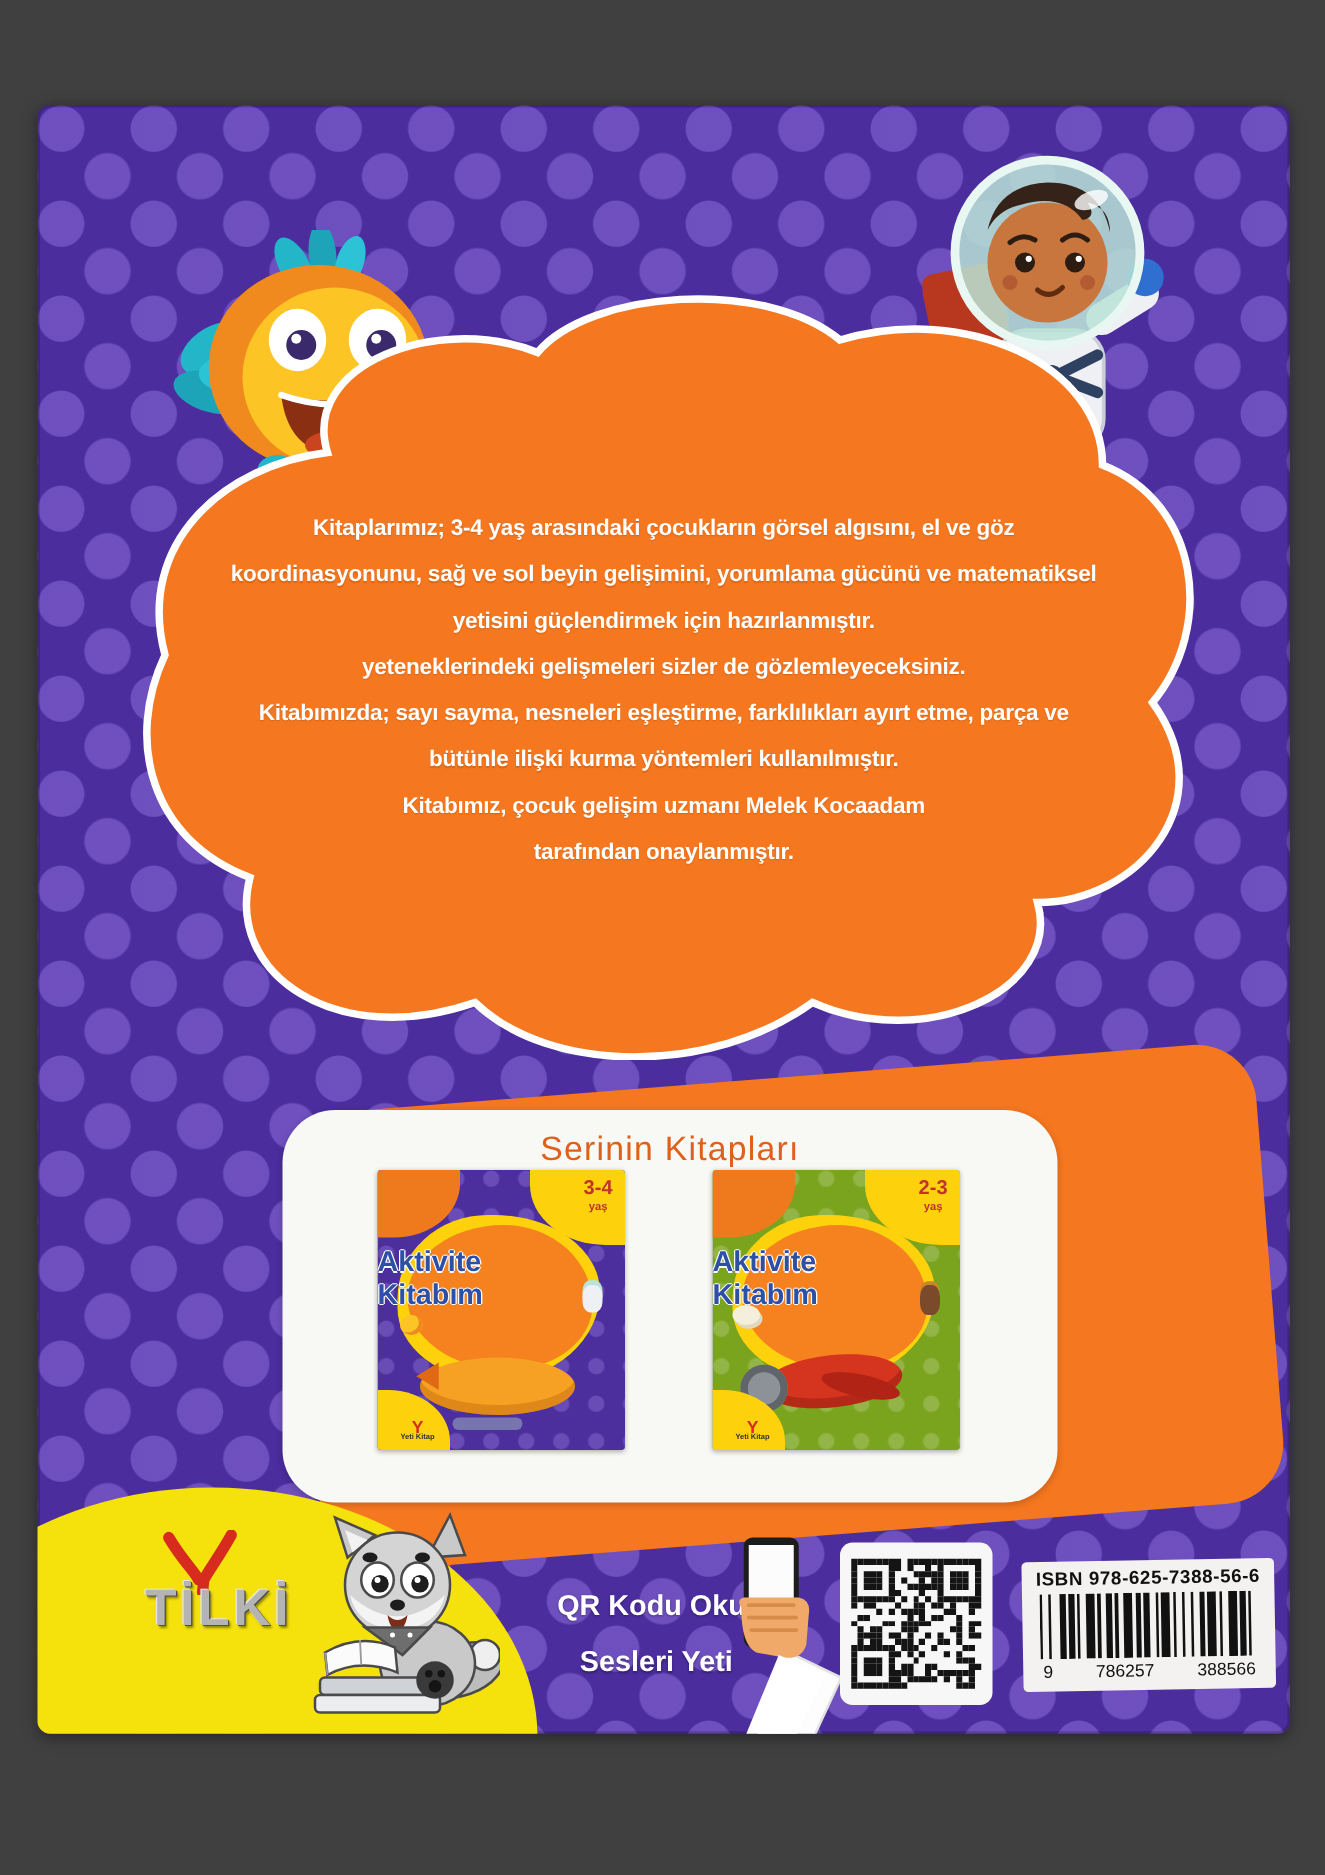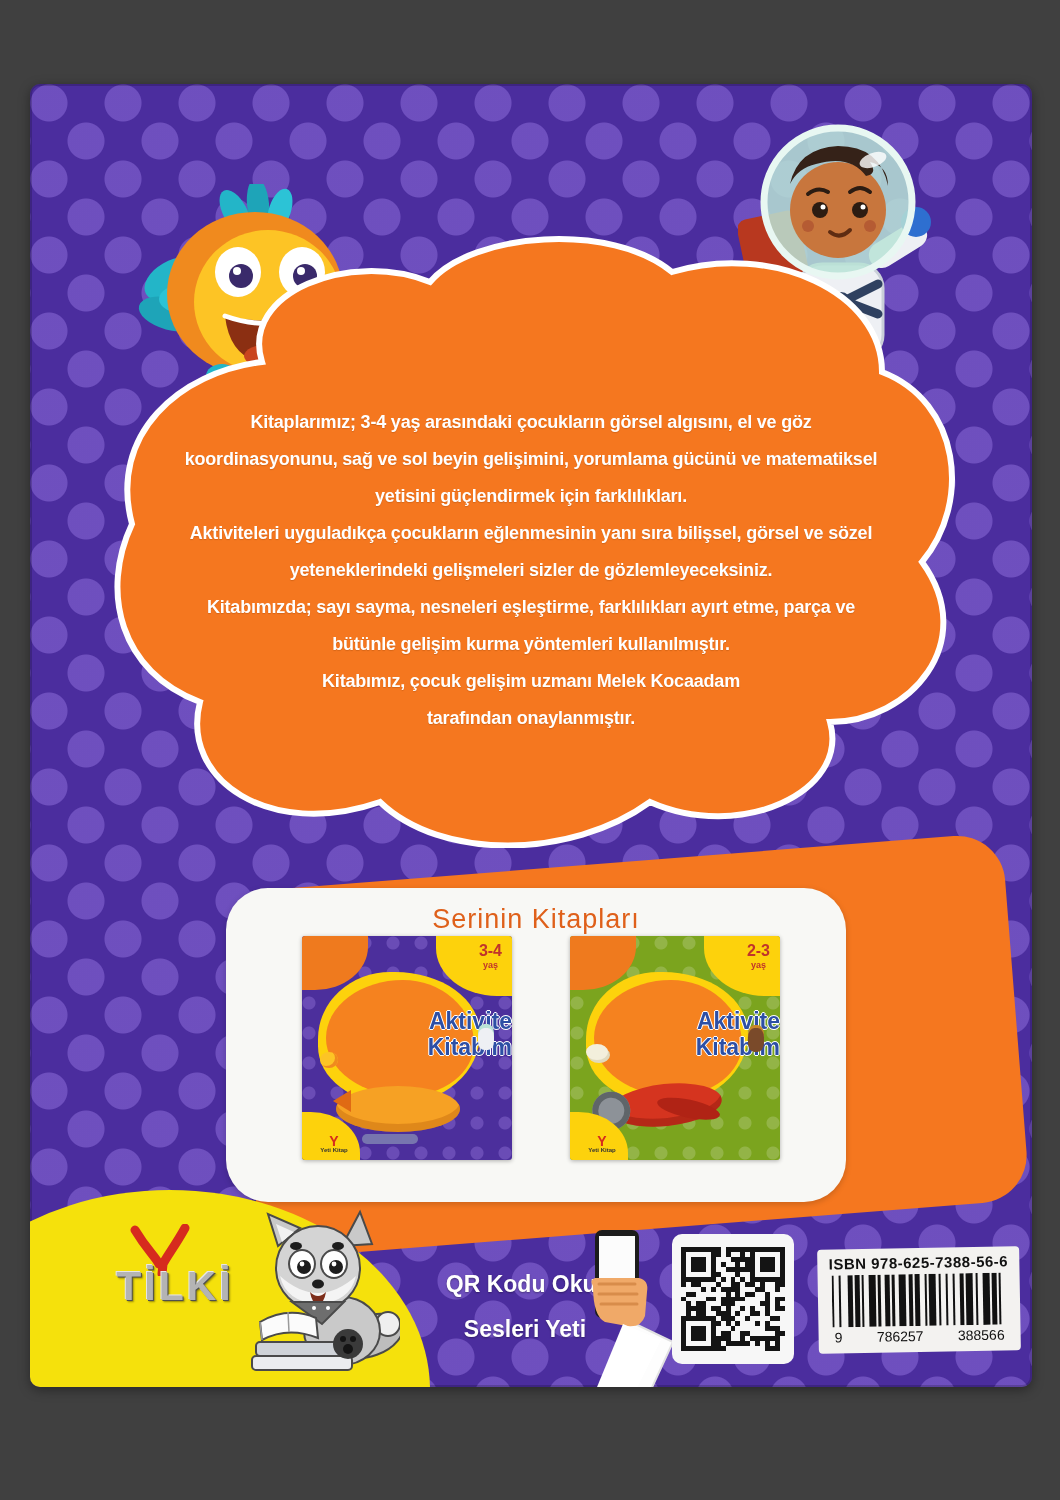--- a/index.html
+++ b/index.html
@@ -20,39 +20,39 @@
              text-shadow:0 1px 1px rgba(120,50,0,.25);}
   .blob-text div{white-space:nowrap;}
   
   .orange-band{position:absolute;left:215px;top:778px;width:772px;height:368px;border-radius:48px;
                background:#f5771f;transform:rotate(-4.5deg);}
   .series-card{position:absolute;left:196px;top:804px;width:620px;height:314px;border-radius:42px;
                background:#f8f8f5;box-shadow:0 2px 6px rgba(0,0,0,.18);}
   .series-heading{position:absolute;left:0;top:16px;width:100%;text-align:center;
                   color:#df601a;font-size:27px;font-weight:normal;letter-spacing:1px;}
   .mini-cover{position:absolute;top:48px;width:198px;height:224px;overflow:hidden;border-radius:3px;
-              box-shadow:0 1px 4px rgba(0,0,0,.3);padding-left:12px;}
+              box-shadow:0 1px 4px rgba(0,0,0,.3);}
   .mini-cover.c1{left:76px;background-color:#4c2f9c;
       background-image:radial-gradient(circle at 7px 7px, rgba(150,120,220,.4) 6px, transparent 7px);
       background-size:28px 30px;}
   .mini-cover.c2{left:344px;background-color:#7ba41e;
       background-image:radial-gradient(circle at 7px 7px, rgba(255,255,255,.18) 6px, transparent 7px);
       background-size:28px 30px;}
   .corner-orange{position:absolute;left:0;top:0;width:66px;height:54px;background:#ef7a1e;
                  border-radius:0 0 80% 0;}
   .corner-yellow-tr{position:absolute;right:0;top:0;width:76px;height:60px;background:#fdd20c;
                     border-radius:0 0 0 80%;}
   .age-badge{position:absolute;right:10px;top:8px;text-align:center;color:#c0342b;font-weight:bold;
              font-size:16px;line-height:14px;}
   .age-badge small{display:block;font-size:9px;color:#c0342b;}
   .mini-yellow-blob{position:absolute;left:16px;top:36px;width:162px;height:132px;background:#fdd20c;
                     border-radius:46% 54% 52% 48%/52% 48% 55% 45%;}
   .mini-orange-blob{position:absolute;left:24px;top:44px;width:148px;height:116px;background:#f5821f;
                     border-radius:52% 48% 46% 54%/50% 55% 45% 50%;}
-  .mini-title{position:absolute;left:0;top:72px;width:100%;text-align:right;color:#2d4fa5;
+  .mini-title{position:absolute;left:0;top:60px;width:100%;text-align:left;color:#2d4fa5;
               font-weight:bold;font-size:23px;line-height:26px;
               text-shadow:-1px 0 #fff,1px 0 #fff,0 -1px #fff,0 1px #fff;}
   .corner-yellow-bl{position:absolute;left:0;bottom:0;width:58px;height:48px;background:#fdd20c;
                     border-radius:0 85% 0 0;}
   .yeti-mark{position:absolute;left:10px;bottom:6px;width:44px;text-align:center;color:#333;
              font-size:6px;font-weight:bold;line-height:7px;}
   .yeti-y{display:block;color:#d62b1e;font-size:14px;font-weight:bold;line-height:12px;}
   
   .zep{position:absolute;left:34px;top:150px;width:124px;height:46px;background:#f6a124;
        border-radius:50%;box-shadow:inset 0 -8px 0 rgba(180,90,10,.35);}
@@ -150,25 +150,24 @@
       </g>
     </svg>
 
     <svg class="abs" style="left:58px;top:136px" width="884" height="628" viewBox="0 0 884 628">
       <path d="M44 304 C20 214 92 152 174 142 C152 72 262 30 342 62 C384 12 524 2 584 52 C684 22 794 72 794 152 C872 182 884 282 834 342 C892 422 822 502 742 502 C762 572 652 622 562 582 C482 640 352 640 292 582 C182 620 92 560 112 482 C32 452 12 372 44 304 Z" fill="#f5771f" stroke="#ffffff" stroke-width="6"></path>
     </svg>
 
     <div class="blob-text">
       <div>Kitaplarımız; 3-4 yaş arasındaki çocukların görsel algısını, el ve göz</div>
       <div>koordinasyonunu, sağ ve sol beyin gelişimini, yorumlama gücünü ve matematiksel</div>
-      <div>yetisini güçlendirmek için farklılıkları.</div>
-      <div>Aktiviteleri uyguladıkça çocukların eğlenmesinin yanı sıra bilişsel, görsel ve sözel</div>
+      <div>yetisini güçlendirmek için hazırlanmıştır.</div>
       <div>yeteneklerindeki gelişmeleri sizler de gözlemleyeceksiniz.</div>
       <div>Kitabımızda; sayı sayma, nesneleri eşleştirme, farklılıkları ayırt etme, parça ve</div>
-      <div>bütünle gelişim kurma yöntemleri kullanılmıştır.</div>
+      <div>bütünle ilişki kurma yöntemleri kullanılmıştır.</div>
       <div>Kitabımız, çocuk gelişim uzmanı Melek Kocaadam</div>
       <div>tarafından onaylanmıştır.</div>
     </div>
 
     <div class="orange-band"></div>
     <div class="series-card">
       <div class="series-heading">Serinin Kitapları</div>
 
       <div class="mini-cover c1">
         <div class="corner-orange"></div>

